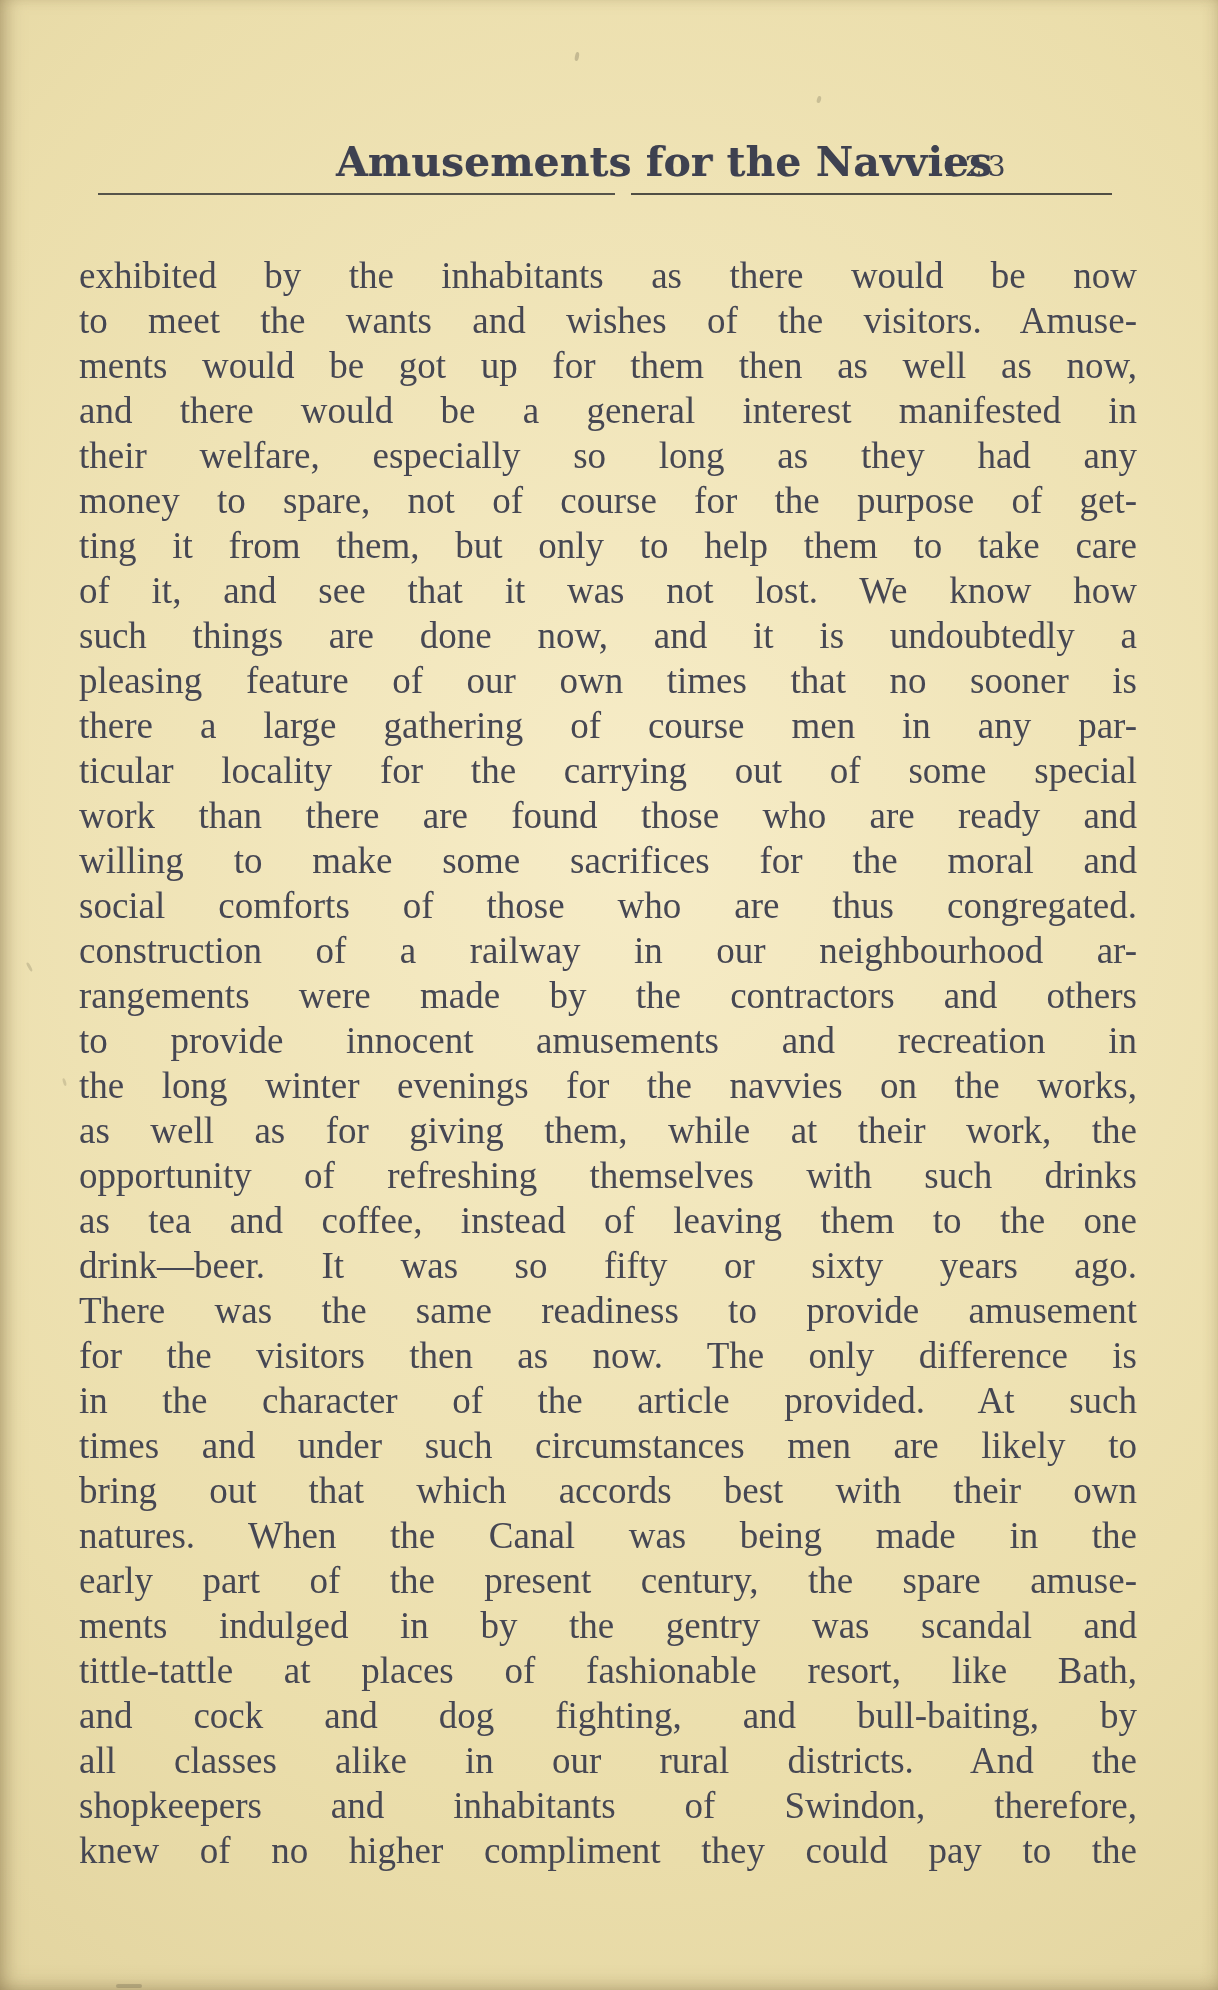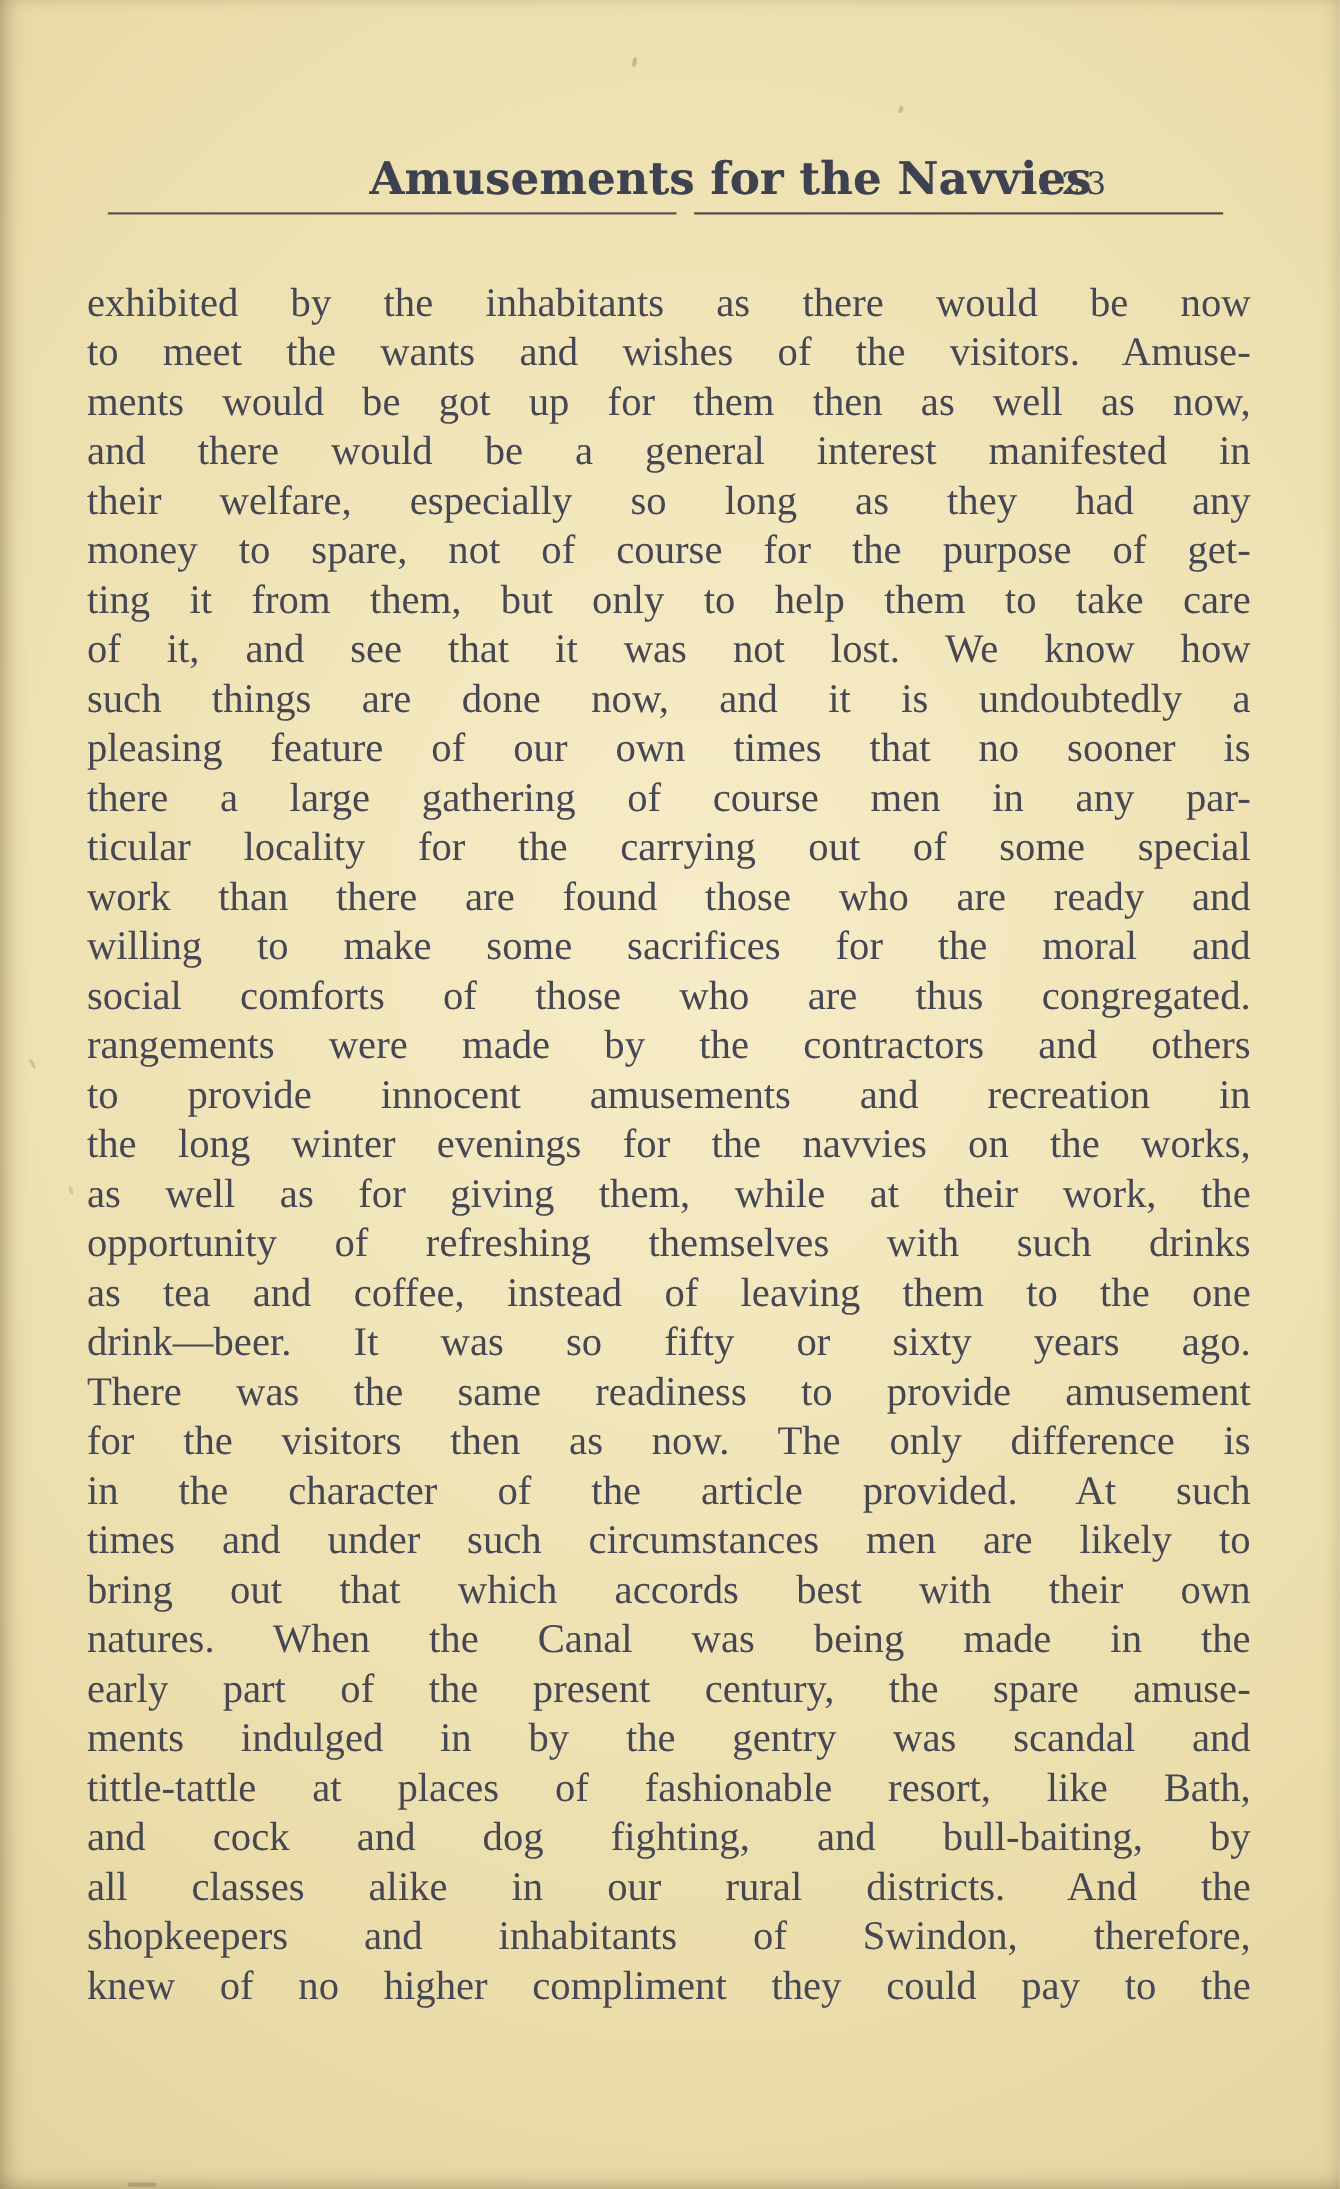--- a/index.html
+++ b/index.html
@@ -104,20 +104,21 @@
       <div class="line">money to spare, not of course for the purpose of get-</div>
       <div class="line">ting it from them, but only to help them to take care</div>
       <div class="line">of it, and see that it was not lost. We know how</div>
       <div class="line">such things are done now, and it is undoubtedly a</div>
       <div class="line">pleasing feature of our own times that no sooner is</div>
       <div class="line">there a large gathering of course men in any par-</div>
       <div class="line">ticular locality for the carrying out of some special</div>
       <div class="line">work than there are found those who are ready and</div>
       <div class="line">willing to make some sacrifices for the moral and</div>
       <div class="line">social comforts of those who are thus congregated.</div>
+      <div class="line">construction of a railway in our neighbourhood ar-</div>
       <div class="line">rangements were made by the contractors and others</div>
       <div class="line">to provide innocent amusements and recreation in</div>
       <div class="line">the long winter evenings for the navvies on the works,</div>
       <div class="line">as well as for giving them, while at their work, the</div>
       <div class="line">opportunity of refreshing themselves with such drinks</div>
       <div class="line">as tea and coffee, instead of leaving them to the one</div>
       <div class="line">drink—beer. It was so fifty or sixty years ago.</div>
       <div class="line">There was the same readiness to provide amusement</div>
       <div class="line">for the visitors then as now. The only difference is</div>
       <div class="line">in the character of the article provided. At such</div>

